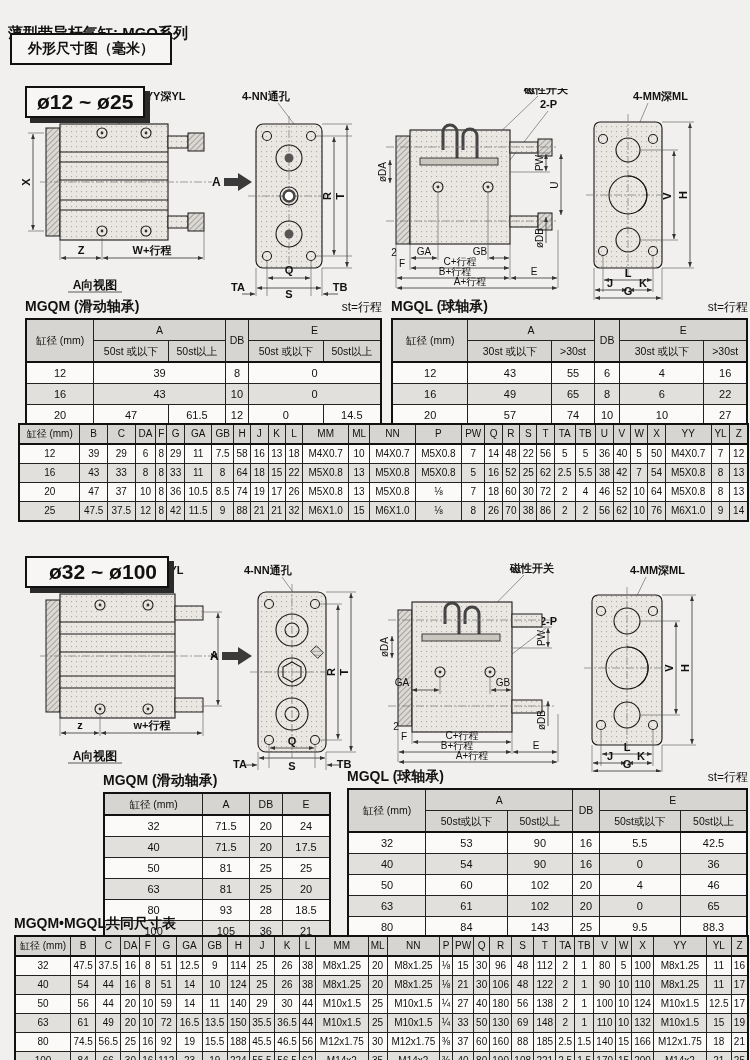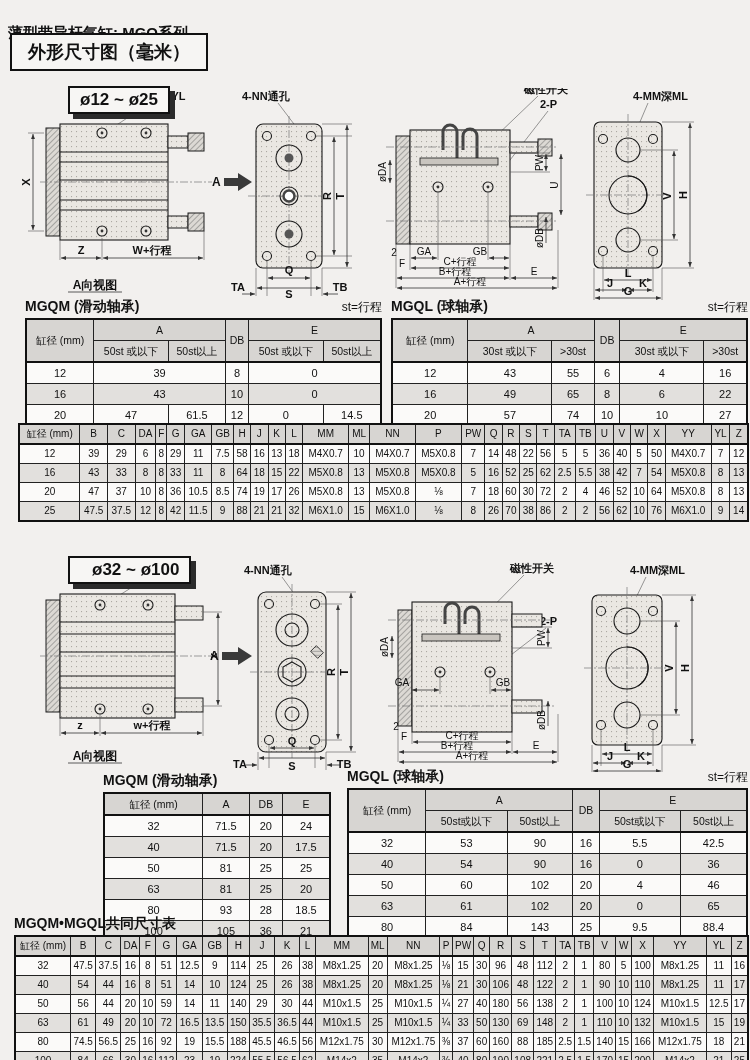--- a/index.html
+++ b/index.html
@@ -1,22 +1,22 @@
 <!DOCTYPE html>
 <html><head>
 <meta charset="utf-8">
 <style>
   html,body{margin:0;padding:0;background:#c8c8c8;}
   .page{position:relative;width:750px;height:1060px;background:#f2f0ee;overflow:hidden;
         font-family:"Liberation Sans",sans-serif;color:#111;}
   .abs{position:absolute;}
   .page-title{left:8px;top:24px;font-size:15px;font-weight:bold;}
-  .size-box{left:10px;top:33px;border:2px solid #111;padding:5px 16px;font-size:18px;font-weight:bold;background:#f6f5f3;}
-  .range-box{border:2px solid #111;background:#f7f6f4;padding:2px 10px;font-size:17px;font-weight:bold;
-             box-shadow:5px 5px 0 #2b2b2b;z-index:3;margin-left:43px;}
+  .size-box{left:10px;top:33px;border:2px solid #111;padding:5px 16px;font-size:14px;font-weight:bold;background:#f6f5f3;}
+  .range-box{border:2px solid #111;background:#f7f6f4;padding:2px 10px;font-size:21px;font-weight:bold;
+             box-shadow:5px 5px 0 #2b2b2b;z-index:3;}
   .tblwrap{z-index:2;}
   .tbar{display:flex;justify-content:space-between;align-items:center;margin-bottom:2px;}
   .ttl{font-size:14px;font-weight:bold;}
   .note{font-size:12px;font-weight:normal;}
   table.dim{border-collapse:collapse;width:100%;border:2px solid #111;background:#fbfaf9;}
   table.dim th,table.dim td{border:1px solid #222;text-align:center;padding:1px 1px;line-height:1.15;}
   table.dim th{background:#d7d5d2;font-weight:normal;}
   table.dim thead{border-bottom:2px solid #111;}
   table.dim tbody tr:nth-child(even){background:#e2e0dd;}
   .f11 th,.f11 td{font-size:11px;height:18px;}
@@ -804,21 +804,21 @@
               <td>20</td>
               <td>0</td>
               <td>65</td>
             </tr>
             <tr>
               <td>80</td>
               <td>84</td>
               <td>143</td>
               <td>25</td>
               <td>9.5</td>
-              <td>88.4</td>
+              <td>88.3</td>
             </tr>
             <tr>
               <td>100</td>
               <td>89</td>
               <td>153</td>
               <td>30</td>
               <td>5</td>
               <td>69</td>
             </tr>
           </tbody>

